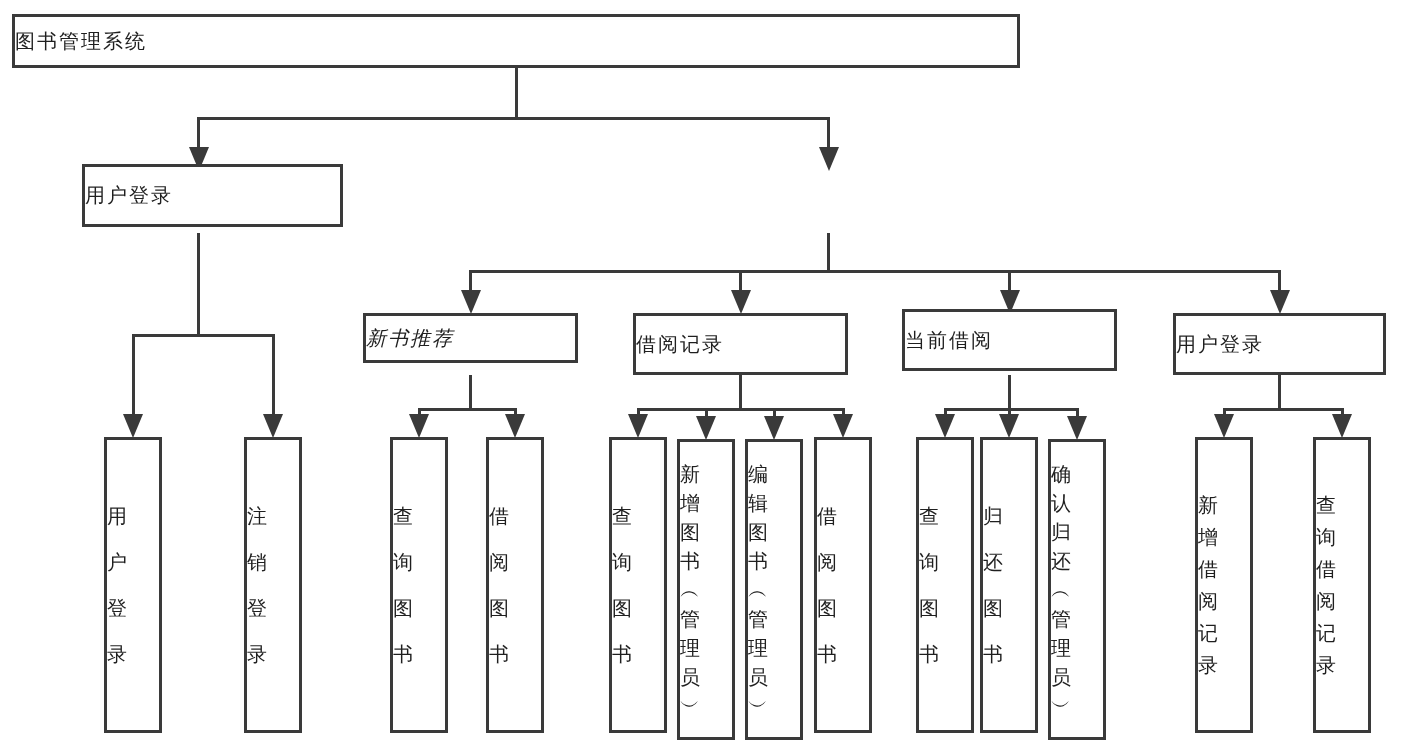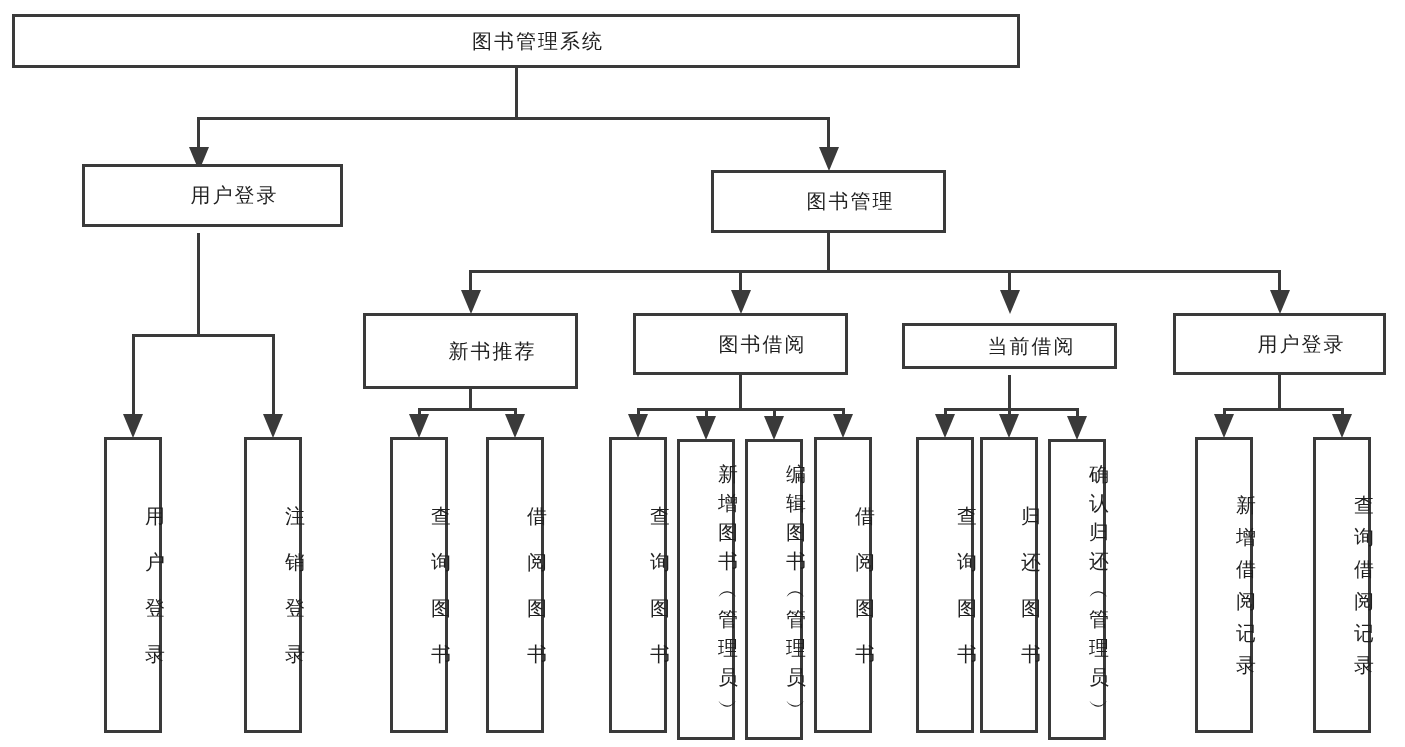--- a/index.html
+++ b/index.html
@@ -2,21 +2,21 @@
 <html><head>
 <meta charset="utf-8">
 <style>
   html,body{margin:0;padding:0;background:#ffffff;}
   .stage{
     position:relative;width:1405px;height:747px;background:#ffffff;
     font-family:"Liberation Sans","DejaVu Sans",sans-serif;overflow:hidden;
   }
   .node{
     position:absolute;background:#ffffff;border:3px solid #3a3a3a;box-sizing:border-box;
-    display:flex;align-items:center;justify-content:center;z-index:2;padding-left:44px;
+    display:flex;align-items:center;justify-content:flex-start;z-index:2;
   }
   .node .lbl{
     font-size:20px;letter-spacing:2px;color:#1f1f1f;white-space:nowrap;
   }
   .vcol{
     display:flex;flex-direction:column;align-items:center;justify-content:center;
     color:#1f1f1f;font-size:20px;height:100%;
   }
   .vcol span{display:block;line-height:1;}
   .vcol.g4{gap:26px;}
@@ -37,30 +37,27 @@
 </head>
 <body>
 
 <div class="stage" id="stage">
 <div class="node" style="left: 12px; top: 14px; width: 1008px; height: 54px;">
       <div class="lbl">图书管理系统</div>
     </div>
     <div class="node" style="left: 82px; top: 164px; width: 261px; height: 63px;">
       <div class="lbl">用户登录</div>
     </div>
-    <div class="node" style="left: 711px; top: 170px; width: 235px; height: 63px;">
-      <div class="lbl">图书管理</div>
-    </div>
-    <div class="node" style="left: 363px; top: 313px; width: 215px; height: 76px;">
+    <div class="node" style="left: 363px; top: 313px; width: 215px; height: 50px; font-style: italic;">
       <div class="lbl">新书推荐</div>
     </div>
     <div class="node" style="left: 633px; top: 313px; width: 215px; height: 62px;">
-      <div class="lbl">图书借阅</div>
-    </div>
-    <div class="node" style="left: 902px; top: 323px; width: 215px; height: 46px;">
+      <div class="lbl">借阅记录</div>
+    </div>
+    <div class="node" style="left: 902px; top: 309px; width: 215px; height: 62px;">
       <div class="lbl">当前借阅</div>
     </div>
     <div class="node" style="left: 1173px; top: 313px; width: 213px; height: 62px;">
       <div class="lbl">用户登录</div>
     </div>
     <div class="node" style="left: 104px; top: 437px; width: 58px; height: 296px;">
       <div class="vcol g4">
         <span>用</span>
         <span>户</span>
         <span>登</span>

